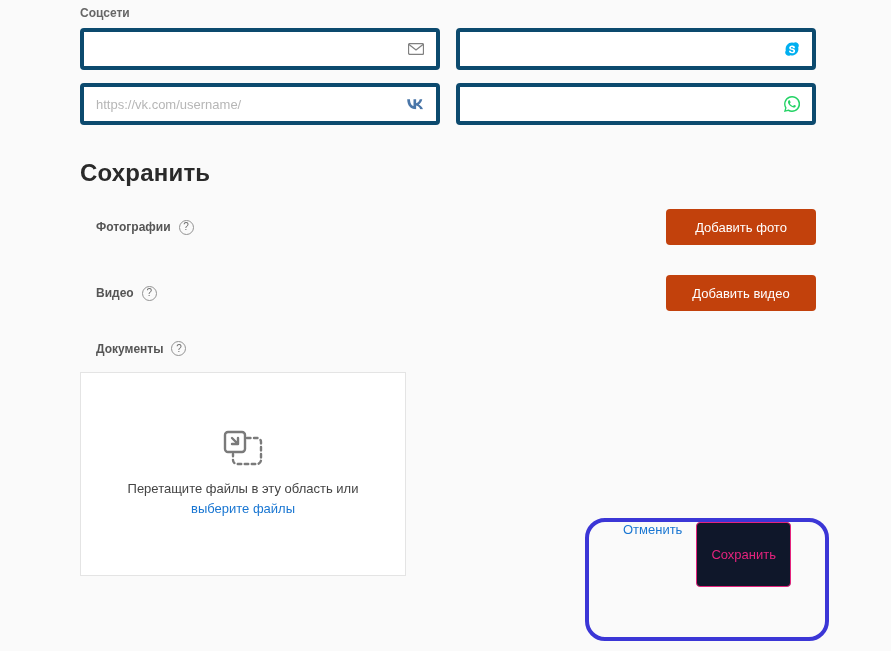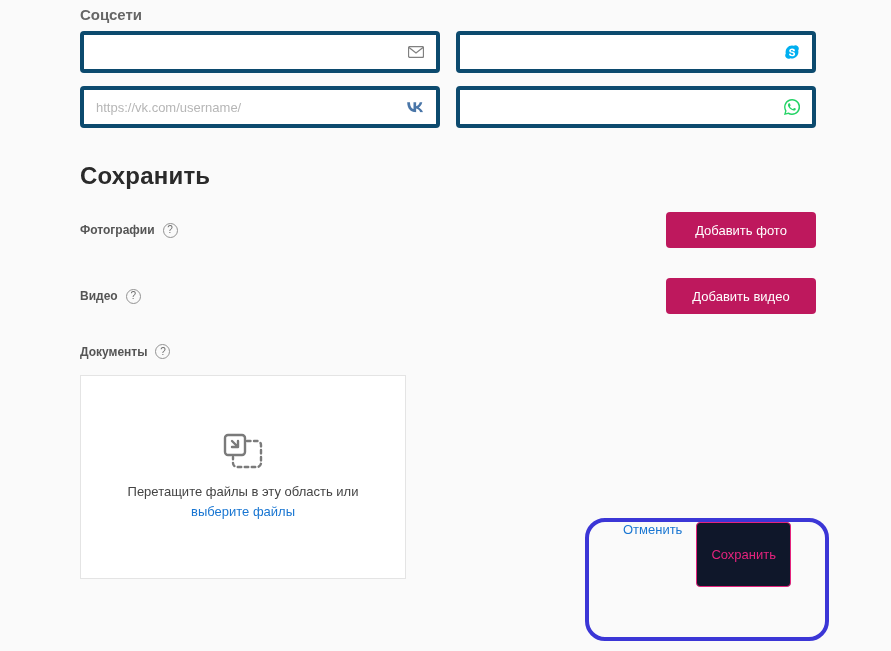--- a/index.html
+++ b/index.html
@@ -1,29 +1,29 @@
 <!DOCTYPE html>
 <html><head>
 <meta charset="utf-8">
 <style>
 * { box-sizing: border-box; margin: 0; padding: 0; }
 body { font-family: Arial, Helvetica, sans-serif; background: #fafafa; color: #333; }
 .page { width: 891px; height: 651px; background: #fafafa; padding: 6px 0 0 80px; position: relative; }
-.label { font-size: 15px; color: #666; margin-bottom: 8px; font-weight: 600; }
+.label { font-size: 12px; color: #666; margin-bottom: 8px; font-weight: 600; }
 .row2 { display: flex; gap: 16px; margin-bottom: 13px; }
 .field { position: relative; width: 360px; height: 42px; background: #fff; border: 4px solid #0c4a6e; border-radius: 4px; }
 .field input { border: none; outline: none; width: calc(100% - 46px); height: 100%; padding: 0 12px; font-size: 13px; background: transparent; }
 .field input::placeholder { color: #b6b6b6; }
 .field .ic { position: absolute; right: 12px; top: 50%; transform: translateY(-50%); display: flex; align-items: center; justify-content: center; }
 .section-title { font-size: 24px; font-weight: 800; color: #2a2a2a; margin: 34px 0 22px; letter-spacing: .2px; }
 .mat-row { display: flex; align-items: center; justify-content: space-between; width: 736px; margin-bottom: 30px; }
-.lbl-help { display: flex; align-items: center; gap: 8px; }
+.lbl-help { display: flex; align-items: center; gap: 8px; margin-left: 16px; }
 .lbl-help .t { font-size: 12px; color: #555; font-weight: 600; }
 .help-ic { width: 15px; height: 15px; border: 1px solid #939393; border-radius: 50%; display: inline-flex; align-items: center; justify-content: center; font-size: 10px; color: #6b6b6b; line-height: 1; cursor: default; }
-.btn-pink { background: #be185d; color: #fff; border: none; border-radius: 4px; width: 150px; height: 36px; font-size: 13px; cursor: pointer; }
+.btn-pink { background: #c2410c; color: #fff; border: none; border-radius: 4px; width: 150px; height: 36px; font-size: 13px; cursor: pointer; }
 .dropzone { width: 326px; height: 204px; border: 1px solid #e4e4e4; background: #fff; display: flex; flex-direction: column; align-items: center; justify-content: center; gap: 13px; margin-top: 16px; }
 .dz-text { font-size: 13px; color: #444; text-align: center; line-height: 1.5; }
 .dz-link { color: #1976d2; cursor: pointer; margin-top: 16px; }
 .footer-block { position: absolute; right: 62px; bottom: 10px; width: 244px; height: 123px; border: 4px solid #3b36d6; border-radius: 20px; display: flex; align-items: flex-start; justify-content: center; gap: 14px; }
 .btn-outline { border: 1px solid #e4237d; color: #e4237d; background: #0f172a; border-radius: 4px; font-size: 13px; padding: 24px 14px; cursor: pointer; }
 .btn-link { border: none; background: none; color: #1976d2; font-size: 13px; cursor: pointer; }
 svg { display: block; }
 </style>
 </head>
 <body>

